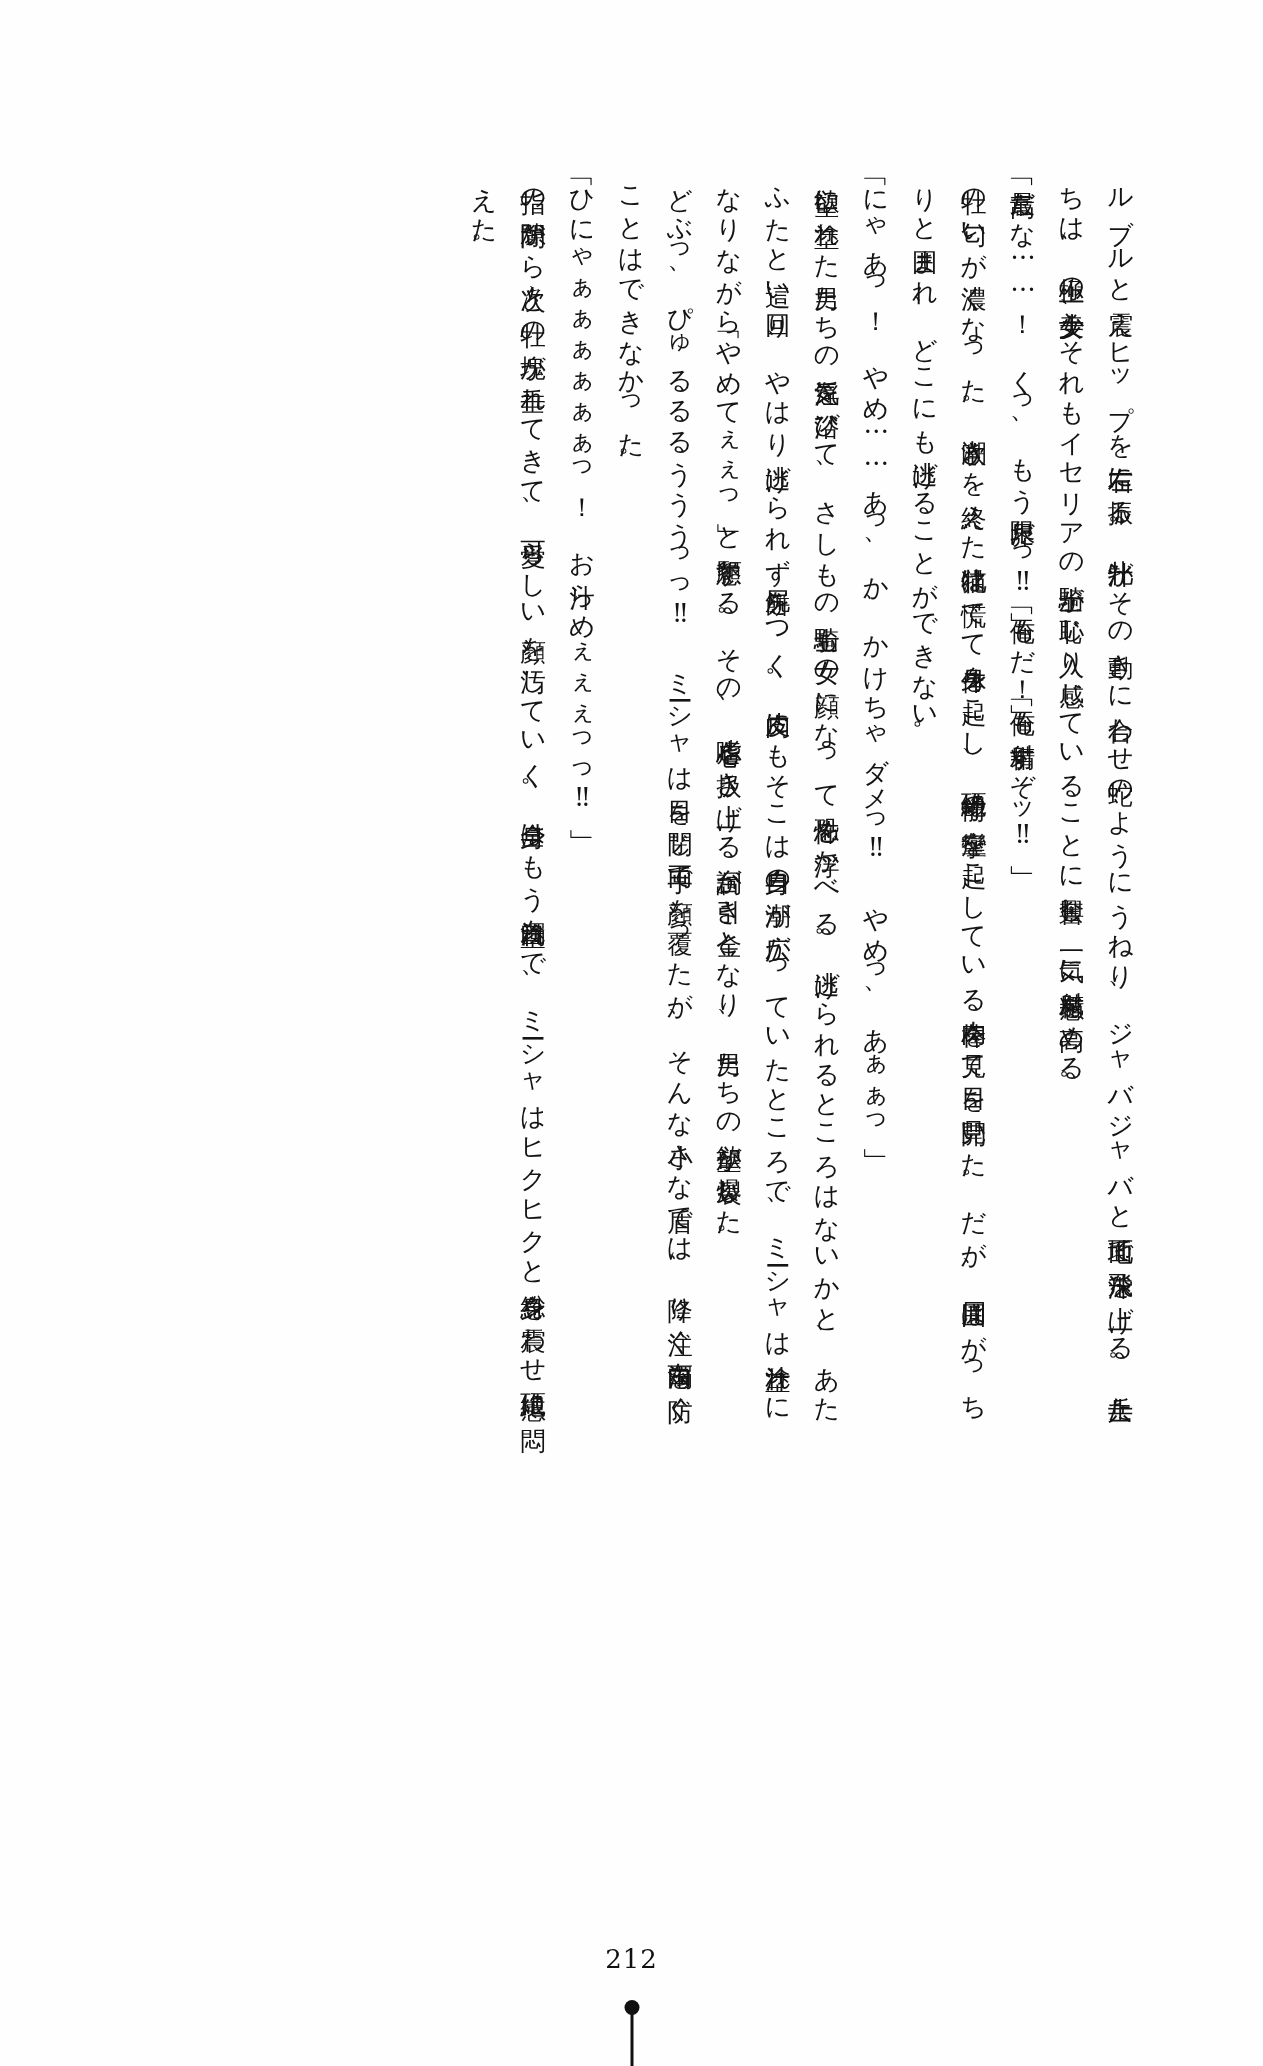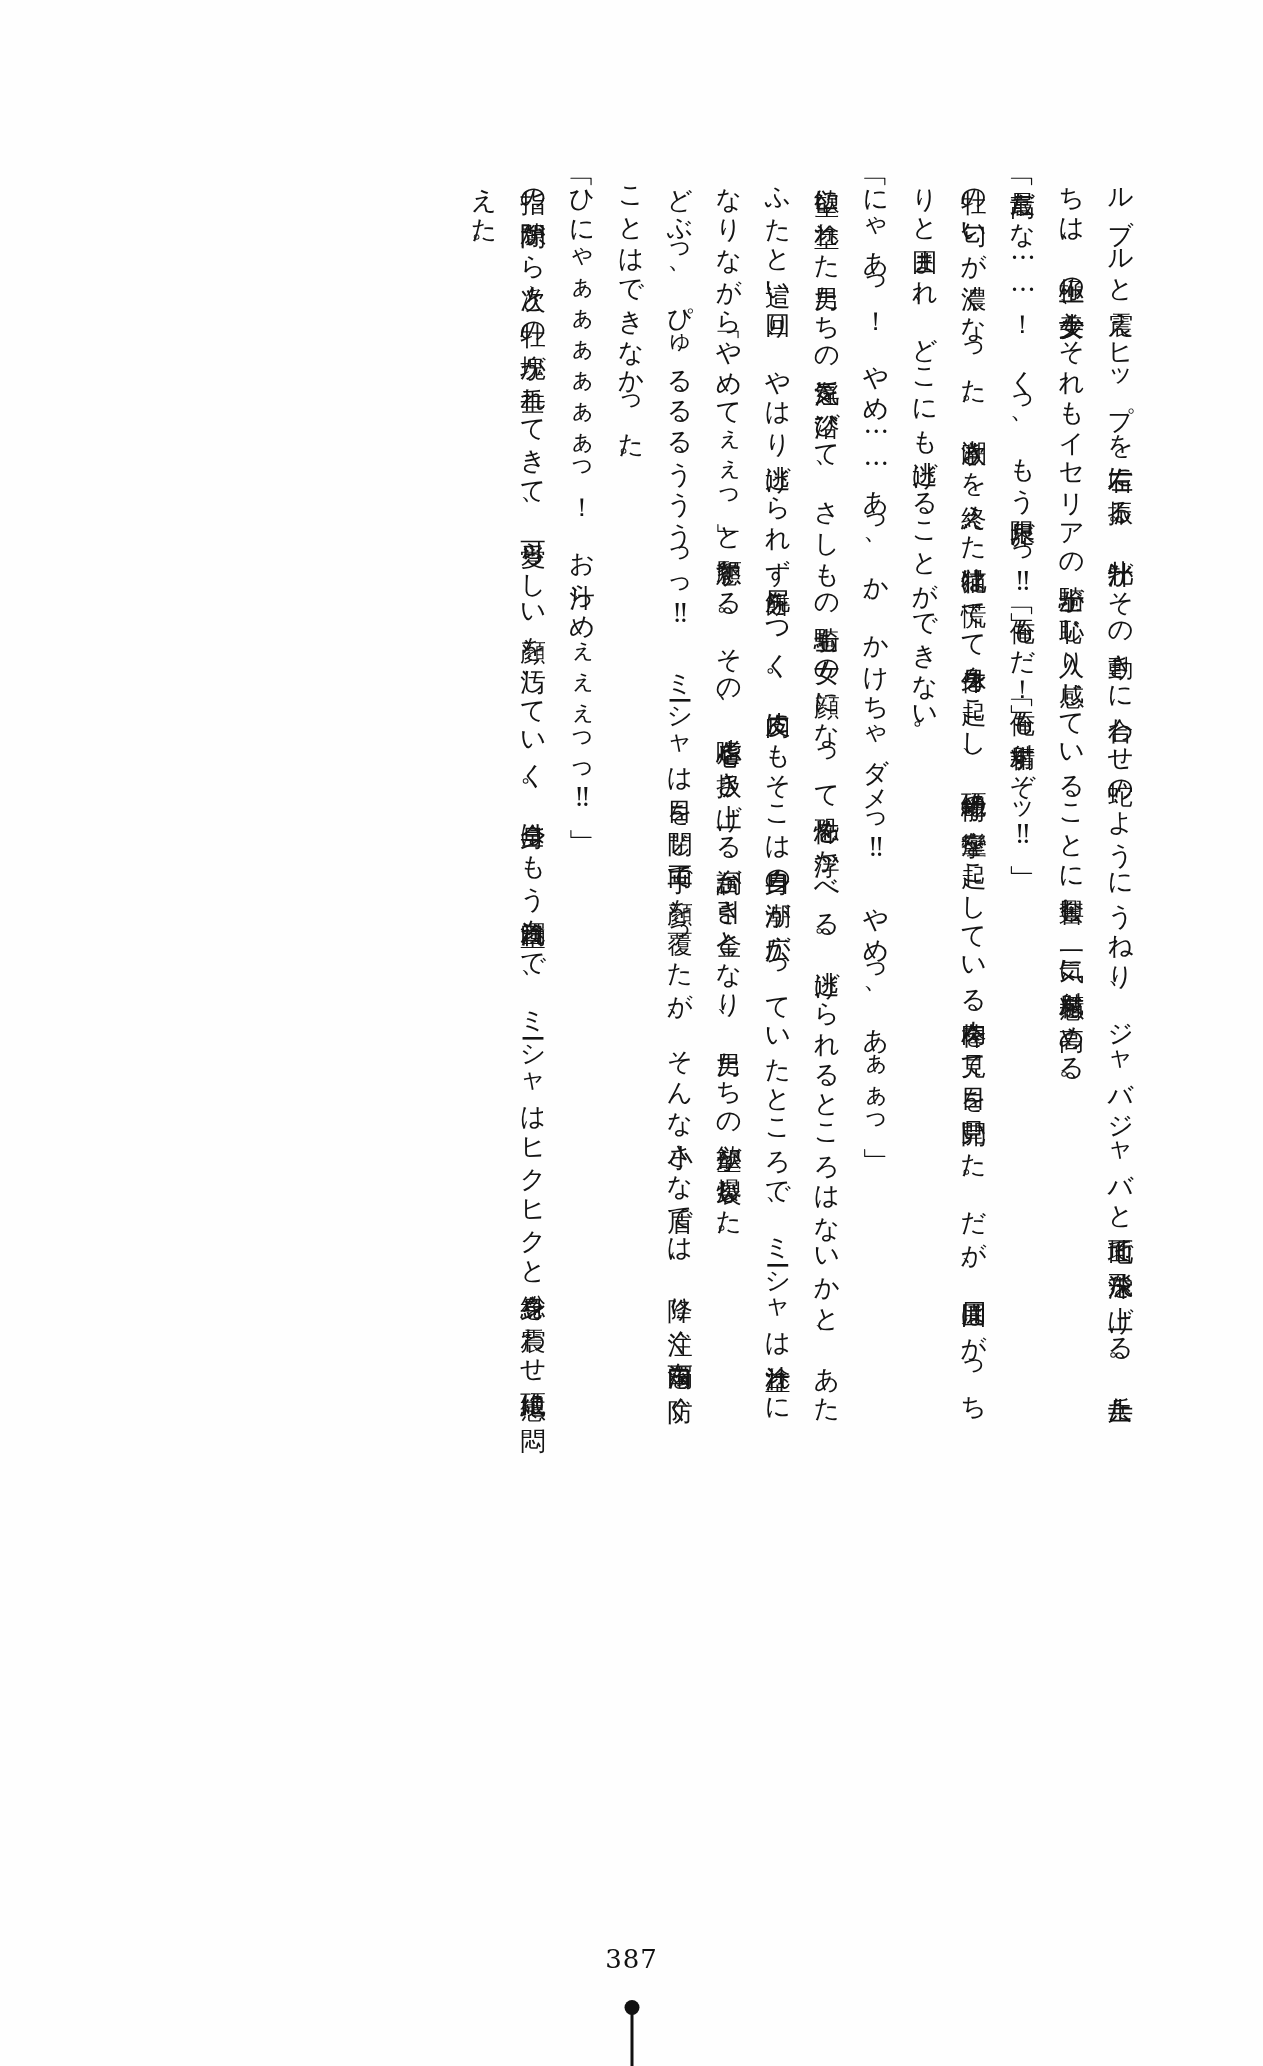--- a/index.html
+++ b/index.html
@@ -98,20 +98,20 @@
     <p>ルブルと震えヒップを左右に振る。牝汁がその動きに合わせ蛇のようにうねり、ジャバジャバと地面で飛沫を上げる。兵士たちは、極上の美少女、それもイセリアの騎士が恥じ入り感じていることに興奮し、一気に射精感を高める。</p>
     <p class="para-indent">「最高だな……！　くっ、もう限界だっ‼」「俺もだ！」「俺も射精すぞッ‼」</p>
     <p class="para-indent">牡の匂いが濃くなった。潮吹きを終えた牝猫は慌てて身体を起こし、絶頂寸前の痙攣を起こしている肉棒を見て目を見開いた。だが、周囲はがっちりと囲まれ、どこにも逃げることができない。</p>
     <p class="para-indent">「にゃあっ！　やめ……あっ、か、かけちゃダメっ‼　やめっ、あぁぁっ」</p>
     <p class="para-indent">欲望に塗れた男たちの淫気を浴びて、さしもの騎士も女の顔になって恐怖を浮かべる。逃げられるところはないかと、あたふたと這い回り、やはり逃げられず尻餅をつく。皮肉にもそこは自身の潮が広がっていたところで、ミーシャは汁塗れになりながら「やめてぇぇっ」と懇願する。その、嗜虐心を扱き上げる台詞が引き金となり、男たちの欲望が爆裂した。</p>
     <p class="para-indent">どぶっ、ぴゅるるるうううっっ‼　ミーシャは目を閉じ両手で顔を覆ったが、そんな小さな盾では、降り注ぐ白濁雨を防ぐことはできなかった。</p>
     <p class="para-indent">「ひにゃぁぁぁぁぁぁっ！　お汁らめぇぇぇっっ‼」</p>
     <p class="para-indent">指の隙間から次々と牡の塊が垂れてきて、可愛らしい顔を汚していく。全身はもう白濁塗れで、ミーシャはヒクヒクと総身を震わせ絶頂感に悶えた。</p>
   </div>
 
-  <div class="page-number">387</div>
+  <div class="page-number">212</div>
 
   <div class="bottom-mark">
     <div class="dot"></div>
     <div class="stem"></div>
   </div>
 
 </div>
 
 </body></html>

